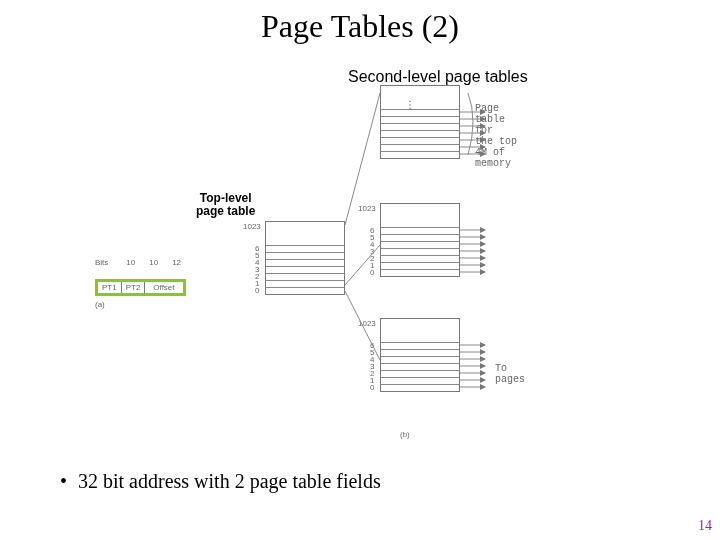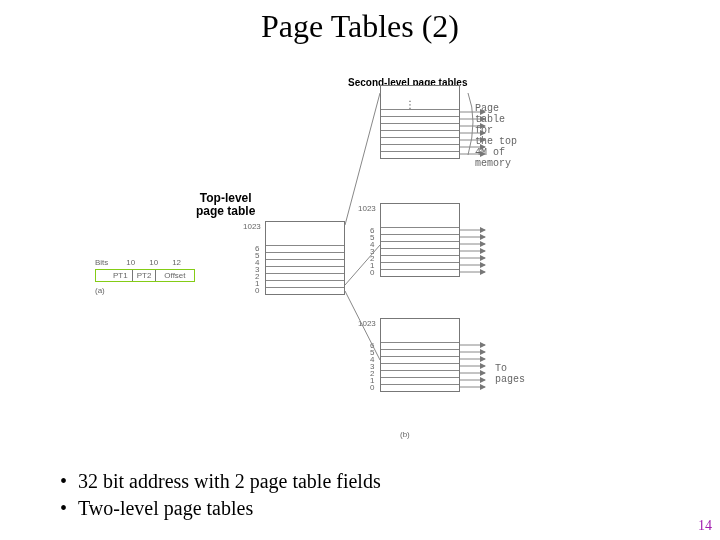--- a/index.html
+++ b/index.html
@@ -14,24 +14,24 @@
   .title {
     text-align: center;
     font-size: 32px;
     color: #000;
     margin-top: 8px;
     font-weight: normal;
   }
   .label-second {
     position: absolute;
     left: 348px;
-    top: 77px;
+    top: 68px;
     font-family: Arial, sans-serif;
-    font-size: 10px;
-    font-weight: bold;
+    font-size: 16px;
+    font-weight: normal;
     color: #000;
   }
   .label-top {
     position: absolute;
     left: 196px;
     top: 192px;
     font-family: Arial, sans-serif;
     font-size: 12px;
     font-weight: bold;
     color: #000;
@@ -85,22 +85,22 @@
   }
   
   .addr {
     position: absolute;
     left: 15px;
     top: 173px;
     font-family: Arial, sans-serif;
     font-size: 8px;
     color: #666;
   }
-  .addr .bits { display:flex; gap:14px; margin-left:28px; margin-bottom:2px;}
-  .addr .boxrow { display:flex; border:1px solid #84cc16;padding-left:13px; }
+  .addr .bits { display:flex; gap:14px; margin-left:28px; margin-bottom:12px;}
+  .addr .boxrow { display:flex; border:3px solid #84cc16; }
   .addr .cell { border-right:1px solid #777; padding:1px 4px; height:11px; line-height:9px;}
   .addr .cell:last-child { border-right:none; }
   .addr .alabel { margin-top:4px; }
   
   .bullets {
     position: absolute;
     left: 60px;
     top: 468px;
     font-size: 20px;
     color: #000;
@@ -294,16 +294,15 @@
       <line x1="380" y1="302" x2="405" y2="302"></line>
     </g>
 
     <path d="M388,8 Q398,35 388,70" stroke="#888" fill="none" stroke-width="1"></path>
   </svg>
 
 </div>
 
 <ul class="bullets">
   <li>32 bit address with 2 page table fields</li>
-  <li>Two-level page tables</li>
 </ul>
 
 <div class="pagenum">14</div>
 
 </body></html>

